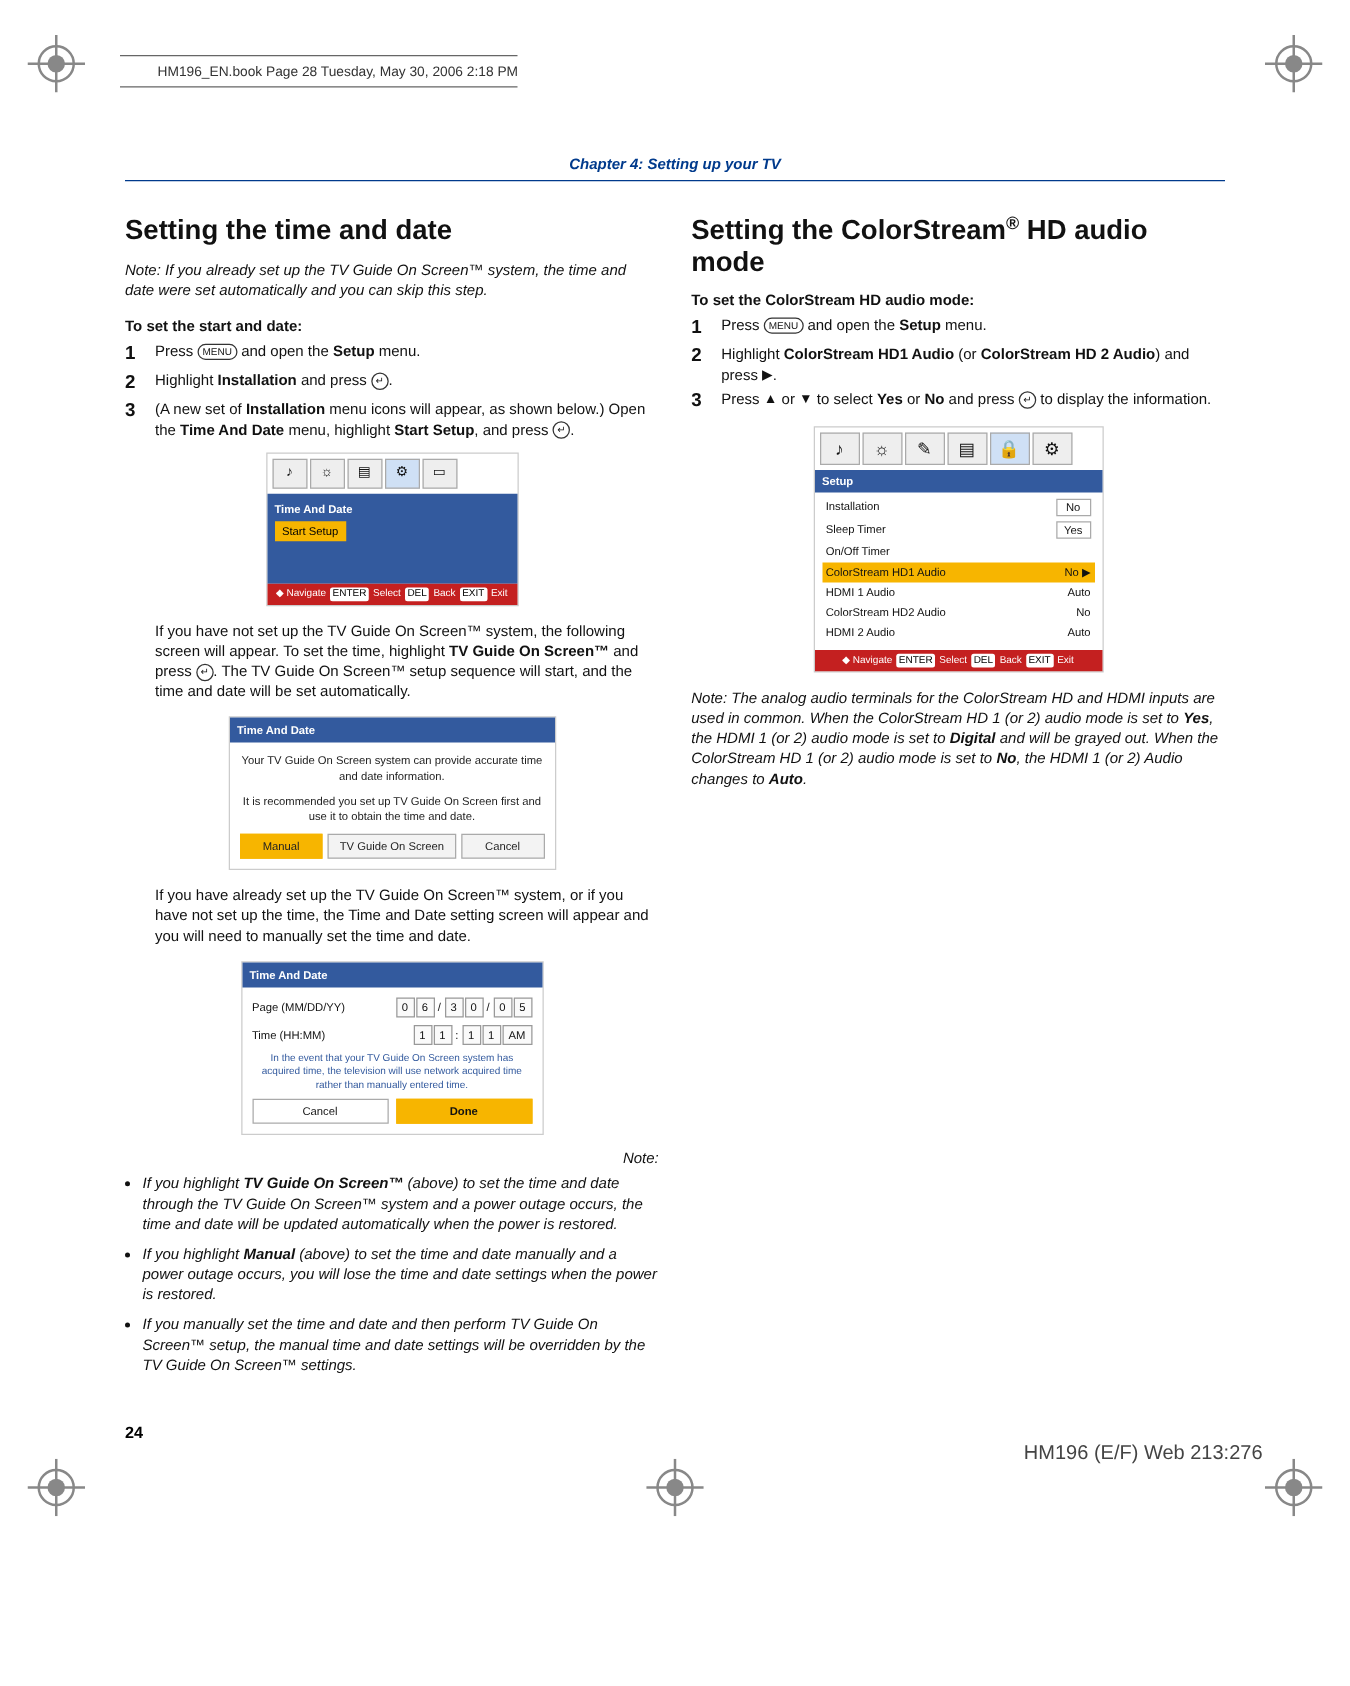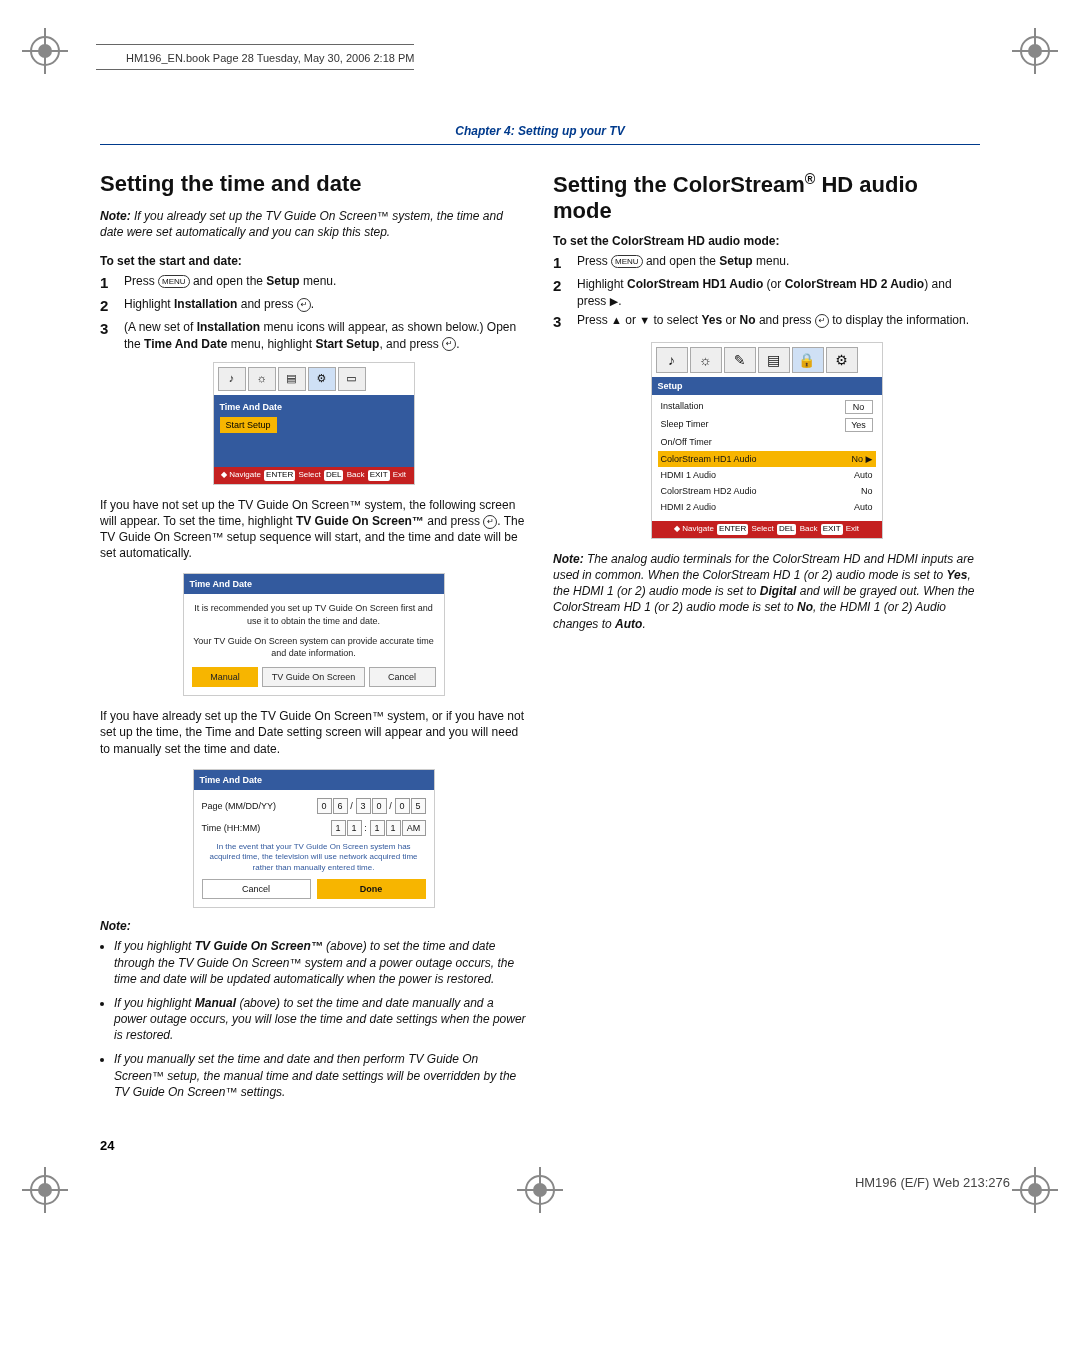--- a/index.html
+++ b/index.html
@@ -37,28 +37,28 @@
     line-height: 1.35;
     color: #111;
   }
   h1 {
     font-size: 22px;
     font-weight: 800;
     margin: 8px 0 10px 0;
     line-height: 1.15;
   }
   .superscript { font-size: 0.65em; vertical-align: super; }
-  .note-label { font-weight: bold; font-style: italic; }
+  .note-label { font-weight: normal; font-style: italic; text-align: right; }
   .italic { font-style: italic; }
   .bold { font-weight: bold; }
   .boldital { font-weight: bold; font-style: italic; }
   .step-line { display:flex; align-items:flex-start; gap:10px; margin: 3px 0; }
   .step-num { font-weight: bold; font-size: 15px; width: 14px; flex-shrink:0; }
   .step-body { flex:1; }
-  .indent { }
+  .indent { margin-left: 24px; }
   ul.bullets { margin: 4px 0 4px 14px; padding:0; }
   ul.bullets li { font-style: italic; margin-bottom: 8px; }
   .menu-icon, .enter-icon, .tri {
     display:inline-block; border:1px solid #333; border-radius:8px;
     font-size:8px; padding:0 3px; line-height:11px; vertical-align:middle;
     font-style: normal;
     font-weight: normal;
   }
   .enter-icon { border-radius:50%; width:12px; height:12px; padding:0; text-align:center; line-height:12px; }
   .tri { border:none; padding:0; font-size:11px; }
@@ -113,22 +113,22 @@
   .osd3 .val .box { display:inline-block; border:1px solid #aaa; padding:0 4px; background:#fff; min-width:18px; text-align:center; }
 
   .footer-page {
     margin-top: 30px;
     font-weight: bold;
     font-size: 13px;
   }
   .footer-right {
     position:absolute;
     right: 70px;
-    bottom: 43px;
-    font-size: 13px;
+    bottom: 61px;
+    font-size: 16px;
     color:#444;
     text-align:right;
   }
   .subhead { font-weight: bold; margin: 6px 0 4px; }
 </style>
 </head>
 <body>
 
 <svg class="printmark" style="left:22px; top:28px;" width="46" height="46">
     <circle cx="23" cy="23" r="14" fill="none" stroke="#888" stroke-width="2"></circle>
@@ -218,22 +218,22 @@
         </div>
       </div>
 
       <p class="indent">
         <span>If you have not set up the TV Guide On Screen™ system, the following screen will appear. To set the time, highlight </span><span class="bold">TV Guide On Screen™</span><span> and press </span><span class="enter-icon">↵</span><span>. The TV Guide On Screen™ setup sequence will start, and the time and date will be set automatically.</span>
       </p>
 
       <div class="osd osd2 indent">
         <div class="hdr">Time And Date</div>
         <div class="body">
+          <div class="msg">Your TV Guide On Screen system can provide accurate time and date information.</div>
           <div class="msg">It is recommended you set up TV Guide On Screen first and use it to obtain the time and date.</div>
-          <div class="msg">Your TV Guide On Screen system can provide accurate time and date information.</div>
           <div class="btns">
             <div class="btn sel">Manual</div>
             <div class="btn" style="flex:1.6">TV Guide On Screen</div>
             <div class="btn">Cancel</div>
           </div>
         </div>
       </div>
 
       <p class="indent">If you have already set up the TV Guide On Screen™ system, or if you have not set up the time, the Time and Date setting screen will appear and you will need to manually set the time and date.</p>
 

